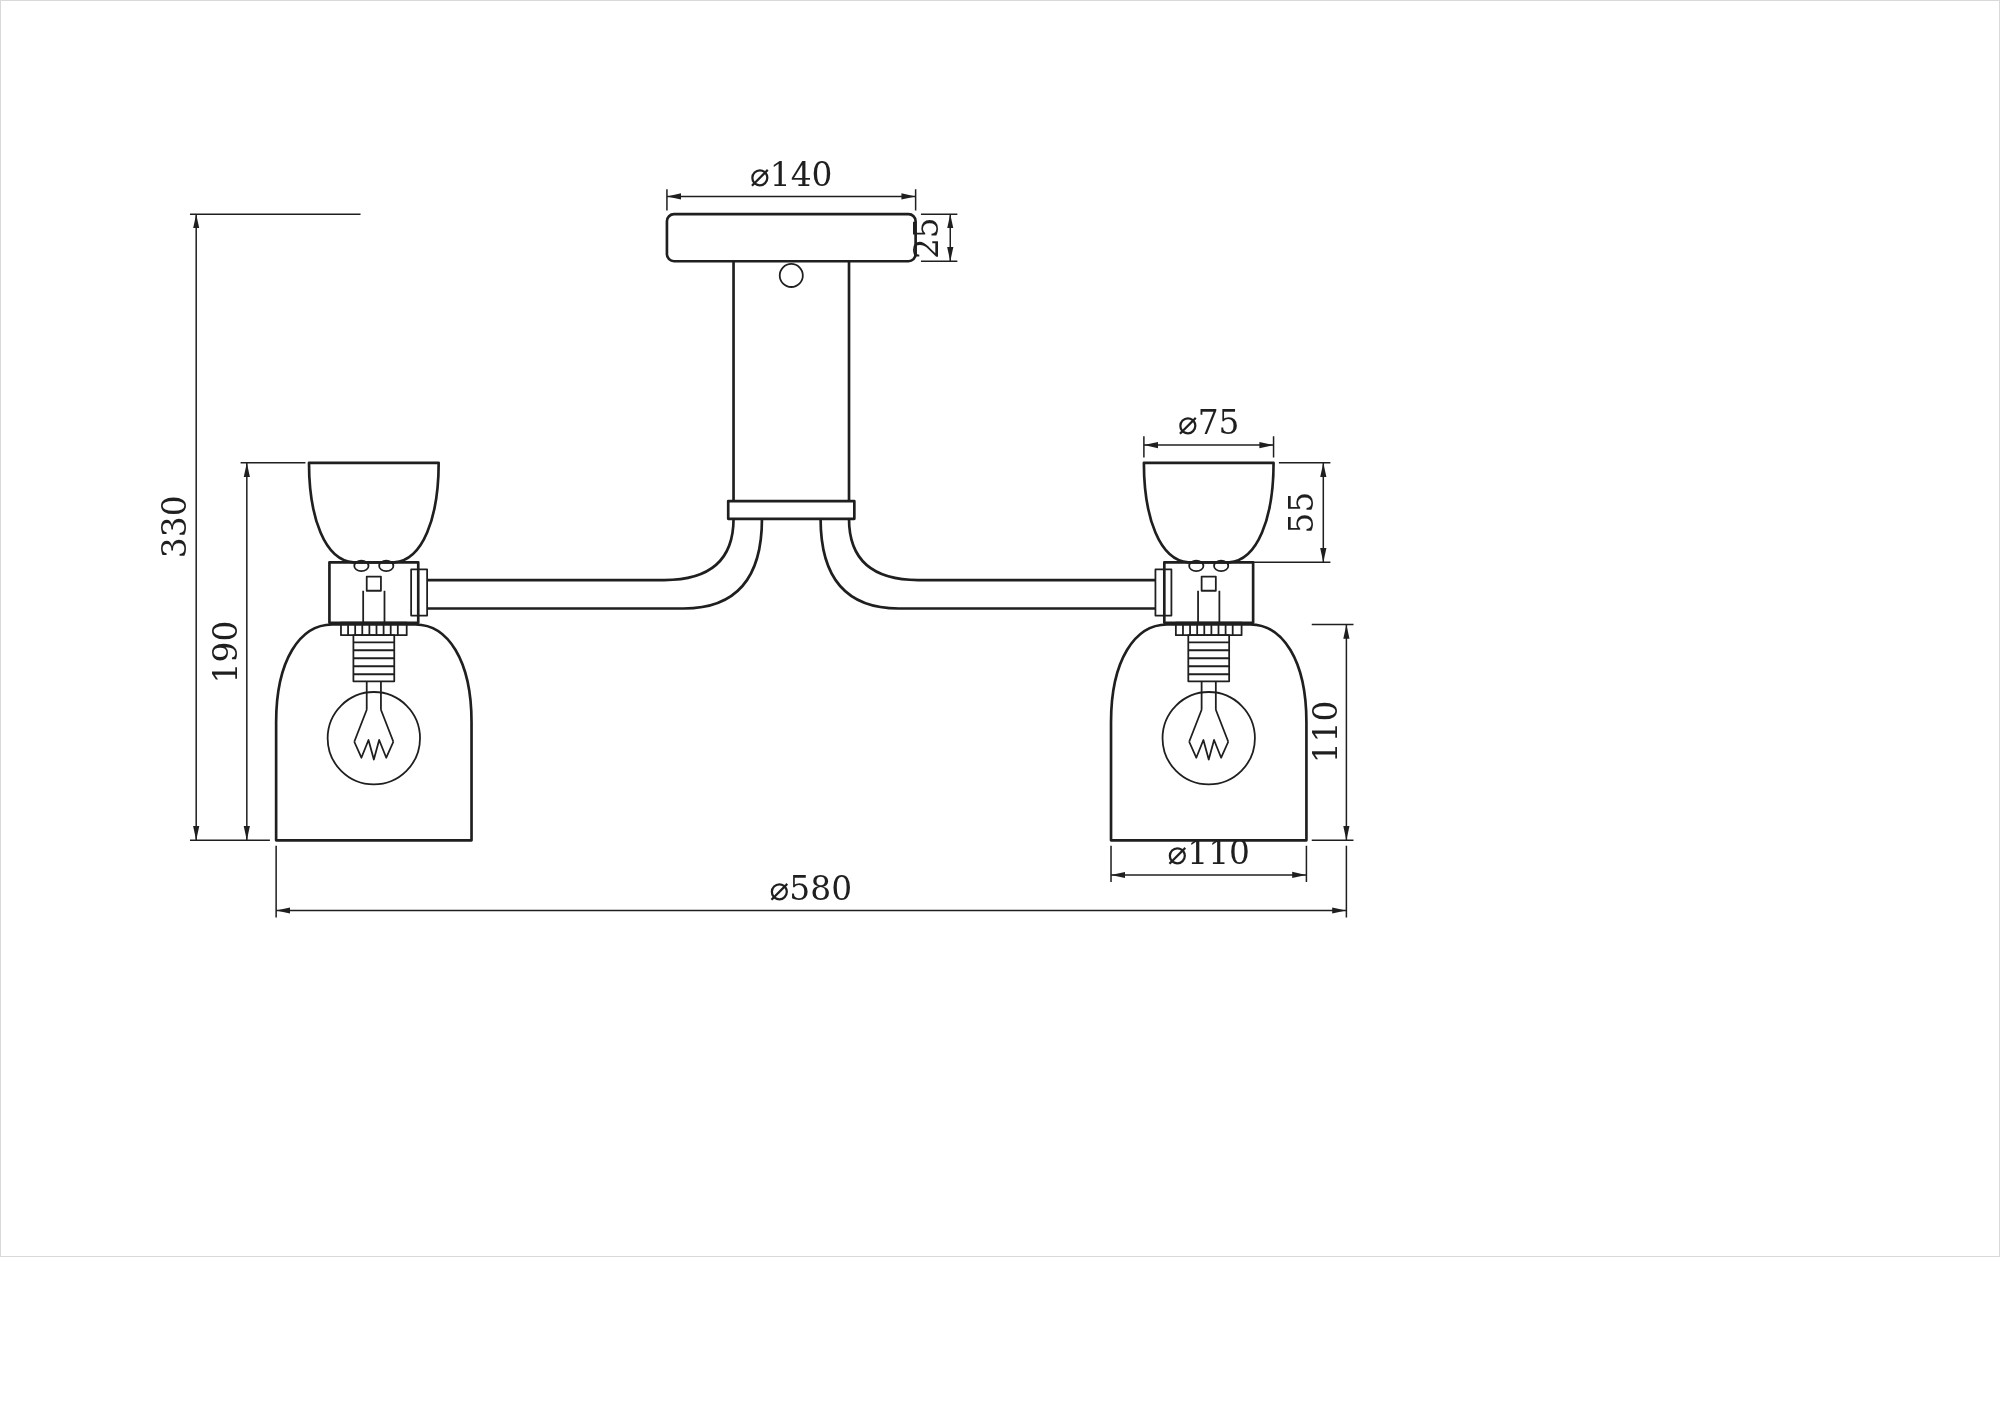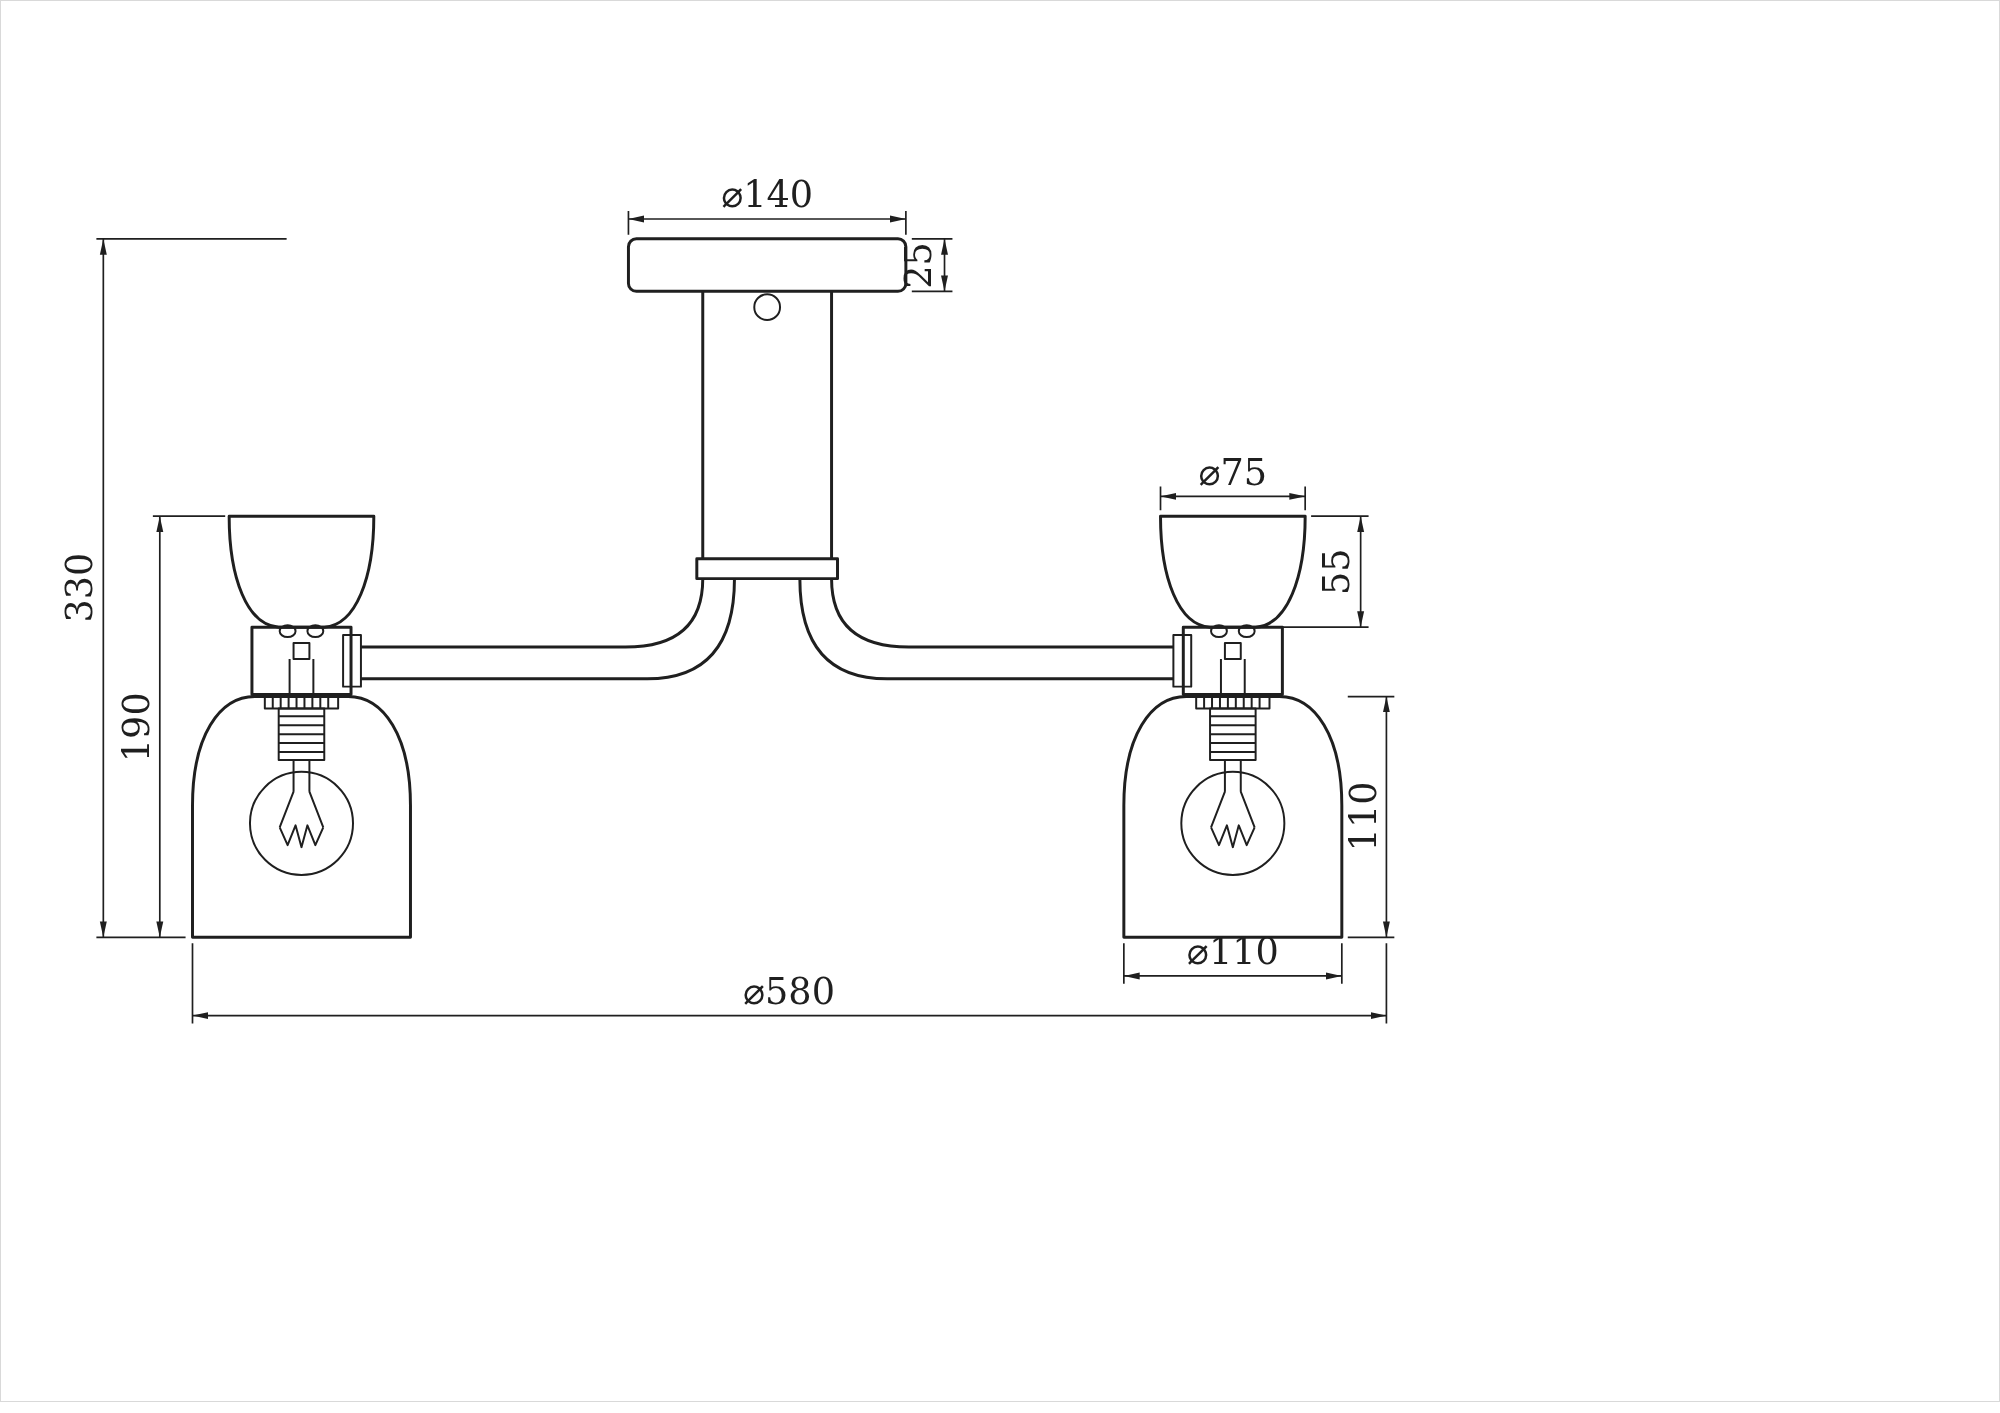--- a/index.html
+++ b/index.html
@@ -1,18 +1,18 @@
 <!DOCTYPE html>
 <html><head>
 <meta charset="utf-8">
 <style>
   html,body{margin:0;padding:0;background:#ffffff;}
   .frame{
     position:relative;
-    width:2000px;height:1402px;
+    width:2000px;height:1257px;
     background:#ffffff;
     border:1px solid #d9d9d9;
     box-sizing:border-box;
     font-family:"Liberation Serif", serif;
   }
   svg{position:absolute;left:0;top:0;width:100%;height:100%;}
   .o3{fill:none;stroke:#1f1f1f;stroke-width:3;stroke-linejoin:round;}
   .o2{fill:none;stroke:#1f1f1f;stroke-width:2;stroke-linejoin:round;}
   .dimline{fill:none;stroke:#1f1f1f;stroke-width:1.7;}
   .extline{fill:none;stroke:#1f1f1f;stroke-width:1.7;}

